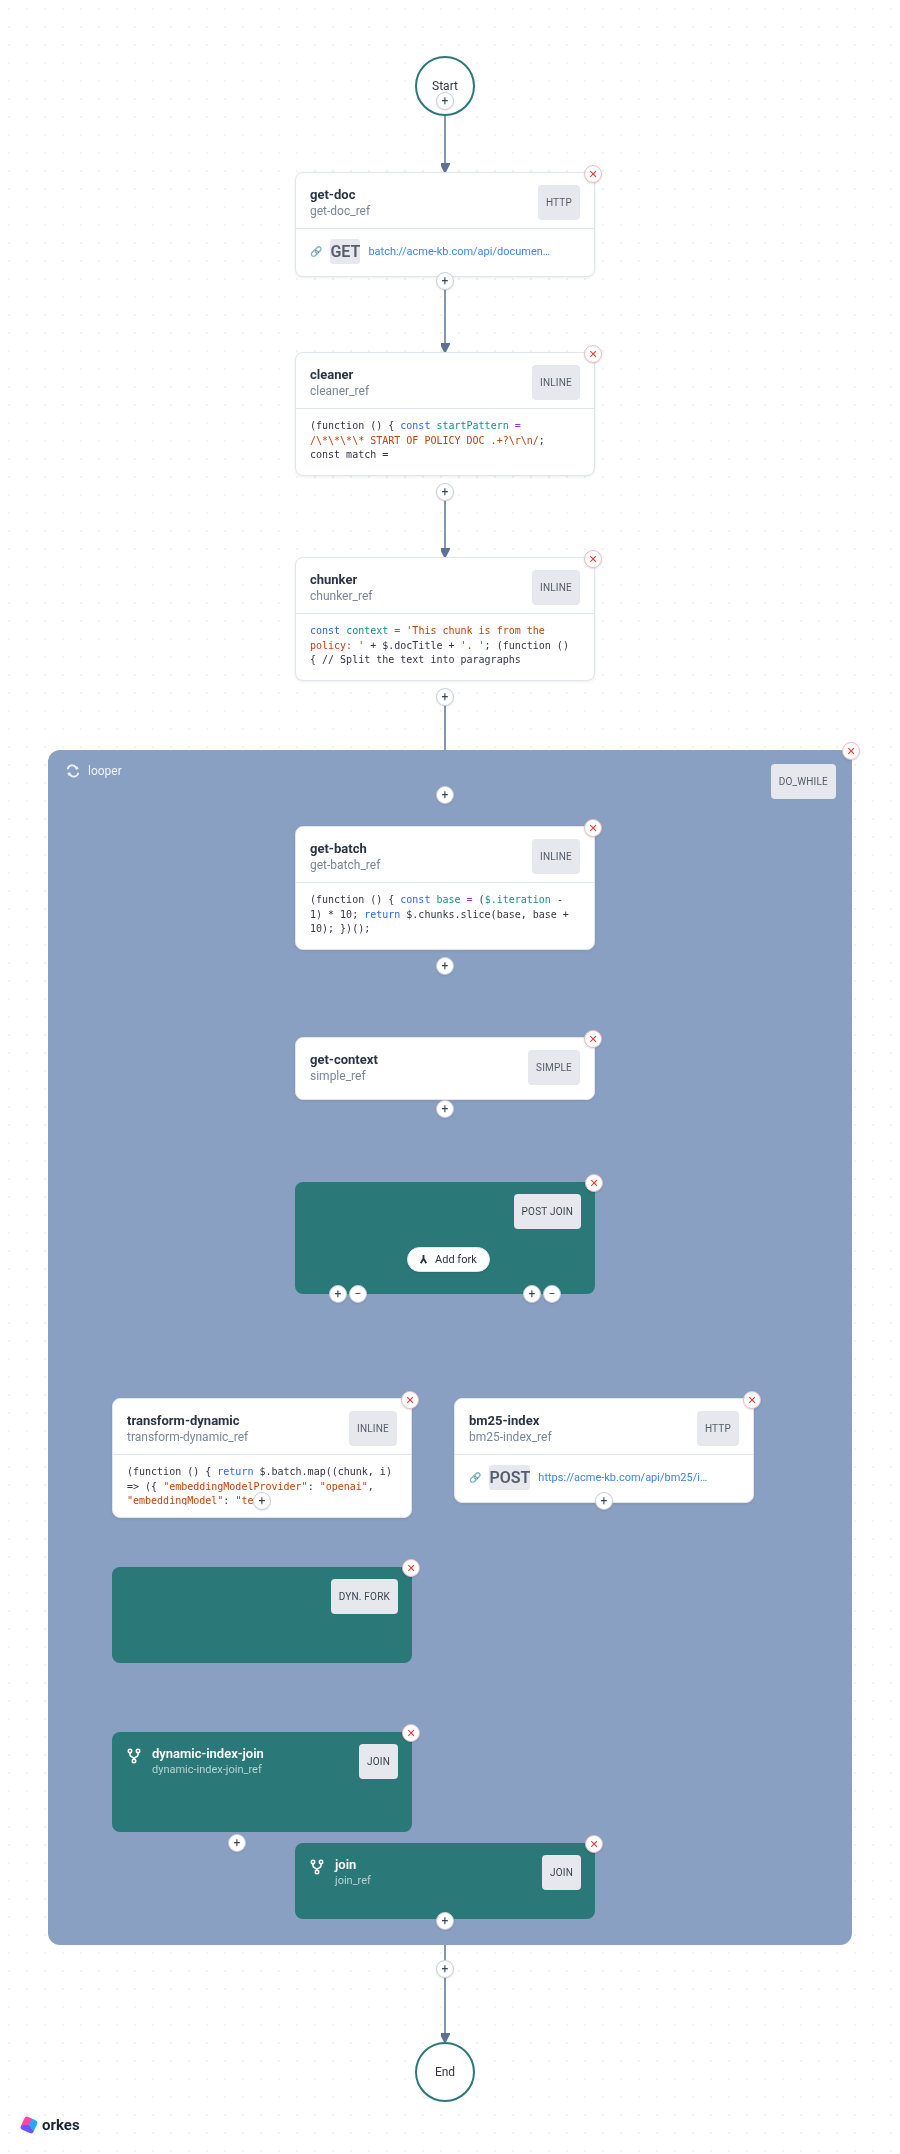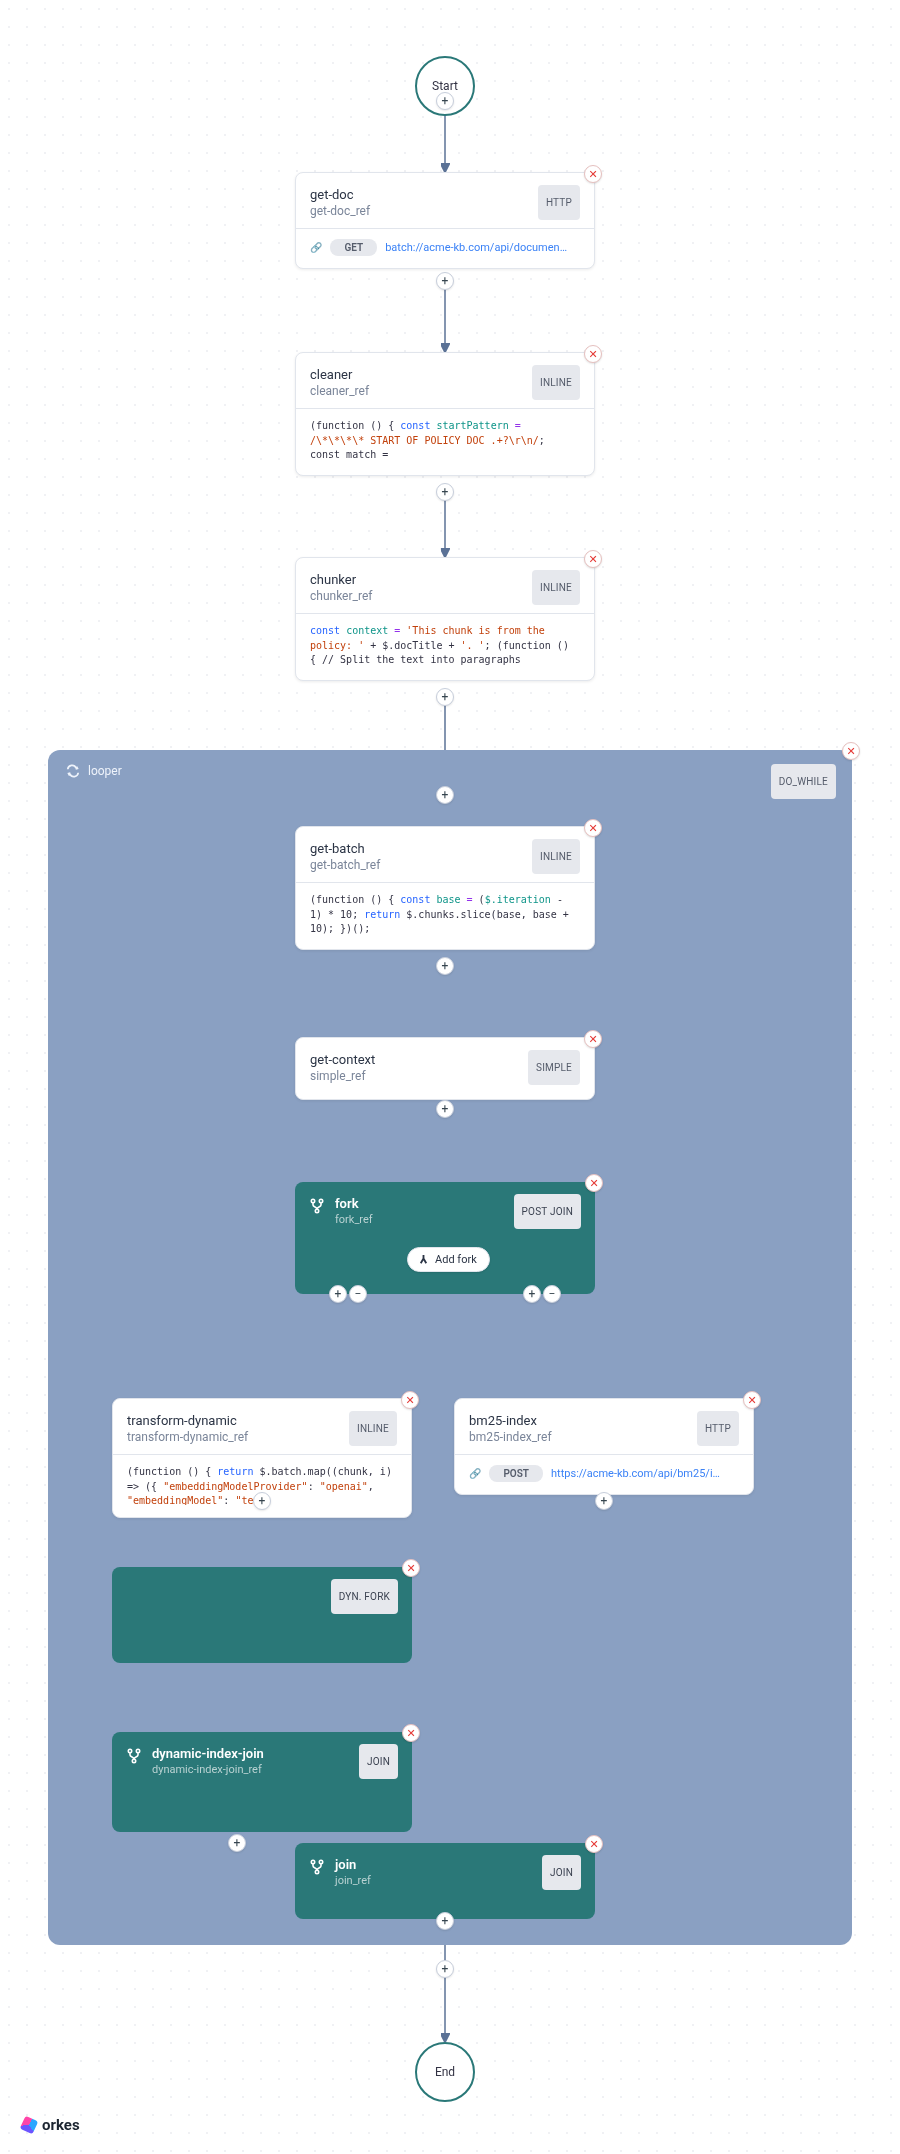--- a/index.html
+++ b/index.html
@@ -53,35 +53,35 @@
   position:absolute;width:18px;height:18px;border-radius:50%;background:#fff;border:1px solid var(--gray-l);
   display:flex;align-items:center;justify-content:center;font-size:12px;color:#36454f;cursor:pointer;
   box-shadow:0 1px 2px rgba(0,0,0,.1);z-index:5;
 }
 
 
 .card{
   position:absolute;width:300px;background:#fff;border:1px solid var(--bdr);border-radius:8px;
   box-shadow:0 1px 3px rgba(0,0,0,.08);padding:14px 14px 0;z-index:3;
 }
-.card h4{margin:0;font-size:13px;font-weight:400;color:#2b3445;}
+.card h4{margin:0;font-size:13px;font-weight:700;color:#2b3445;}
 .card .ref{margin:2px 0 10px;font-size:12px;color:var(--gray-t);}
 .badge{
   position:absolute;top:12px;right:14px;background:var(--badge);color:var(--badge-t);
   font-size:10px;font-weight:400;border-radius:4px;padding:12px 8px;letter-spacing:.2px;
 }
 .close{
   position:absolute;top:-8px;right:-8px;width:18px;height:18px;border-radius:50%;
   background:#fff;border:1px solid #e6c0bf;color:var(--red);font-size:11px;line-height:1;
   display:flex;align-items:center;justify-content:center;cursor:pointer;box-shadow:0 1px 2px rgba(0,0,0,.12);z-index:6;
 }
 .card .body{border-top:1px solid var(--bdr);margin:0 -14px;padding:10px 14px 12px;font-size:11px;}
 .http-row{display:flex;align-items:center;gap:8px;}
 .http-row .link{font-size:10px;color:#777;}
-.http-method{background:var(--badge);border-radius:8px;padding:3px 14px;font-size:10px;color:var(--badge-t);font-weight:600;}
+.http-method{background:var(--badge);border-radius:3px;padding:3px 0;font-size:16px;color:var(--badge-t);font-weight:600;}
 .http-url{color:var(--accent);font-size:11px;white-space:nowrap;overflow:hidden;text-overflow:ellipsis;flex:1;}
 .code{
   font-family:ui-monospace,Menlo,Consolas,monospace;font-size:10px;line-height:1.45;
   white-space:pre-wrap;word-break:break-word;max-height:46px;overflow:hidden;color:#334;
 }
 .code .kw{color:#2563ff;}
 .code .str{color:#c2410c;}
 .code .op{color:#9333ea;}
 .code .id{color:#0d9488;}
 
@@ -220,32 +220,20 @@
   <span class="close">✕</span>
   <h4>get-context</h4>
   <div class="ref" style="margin-bottom:2px">simple_ref</div>
   <span class="badge">SIMPLE</span>
 </div>
 <div class="plus" style="top:1100px"></div>
 
 <div class="sys" style="left:295px;top:1182px;width:300px;height:112px">
   <span class="close">✕</span>
   <span class="badge">POST JOIN</span>
-  <div class="hdr">
-    <svg class="ic" viewBox="0 0 16 16">
-          <circle cx="4" cy="3" r="1.7"></circle>
-          <circle cx="12" cy="3" r="1.7"></circle>
-          <circle cx="8" cy="13" r="1.7"></circle>
-          <path d="M4 5v2c0 2 4 2 4 4v1M12 5v2c0 2-4 2-4 4"></path>
-        </svg>
-    <div>
-      <h4>fork</h4>
-      <div class="ref">fork_ref</div>
-    </div>
-  </div>
 </div>
 <div class="chip" style="left:407px;top:1247px">
   <svg viewBox="0 0 12 12">
         <path d="M6 1v4M6 5l-3 5M6 5l3 5"></path>
       </svg>
   <span>Add fork</span>
 </div>
 <div class="plus" style="top:1285px;left:329px"></div>
 <div class="minus" style="top:1285px;left:349px"></div>
 <div class="plus" style="top:1285px;left:523px"></div>

